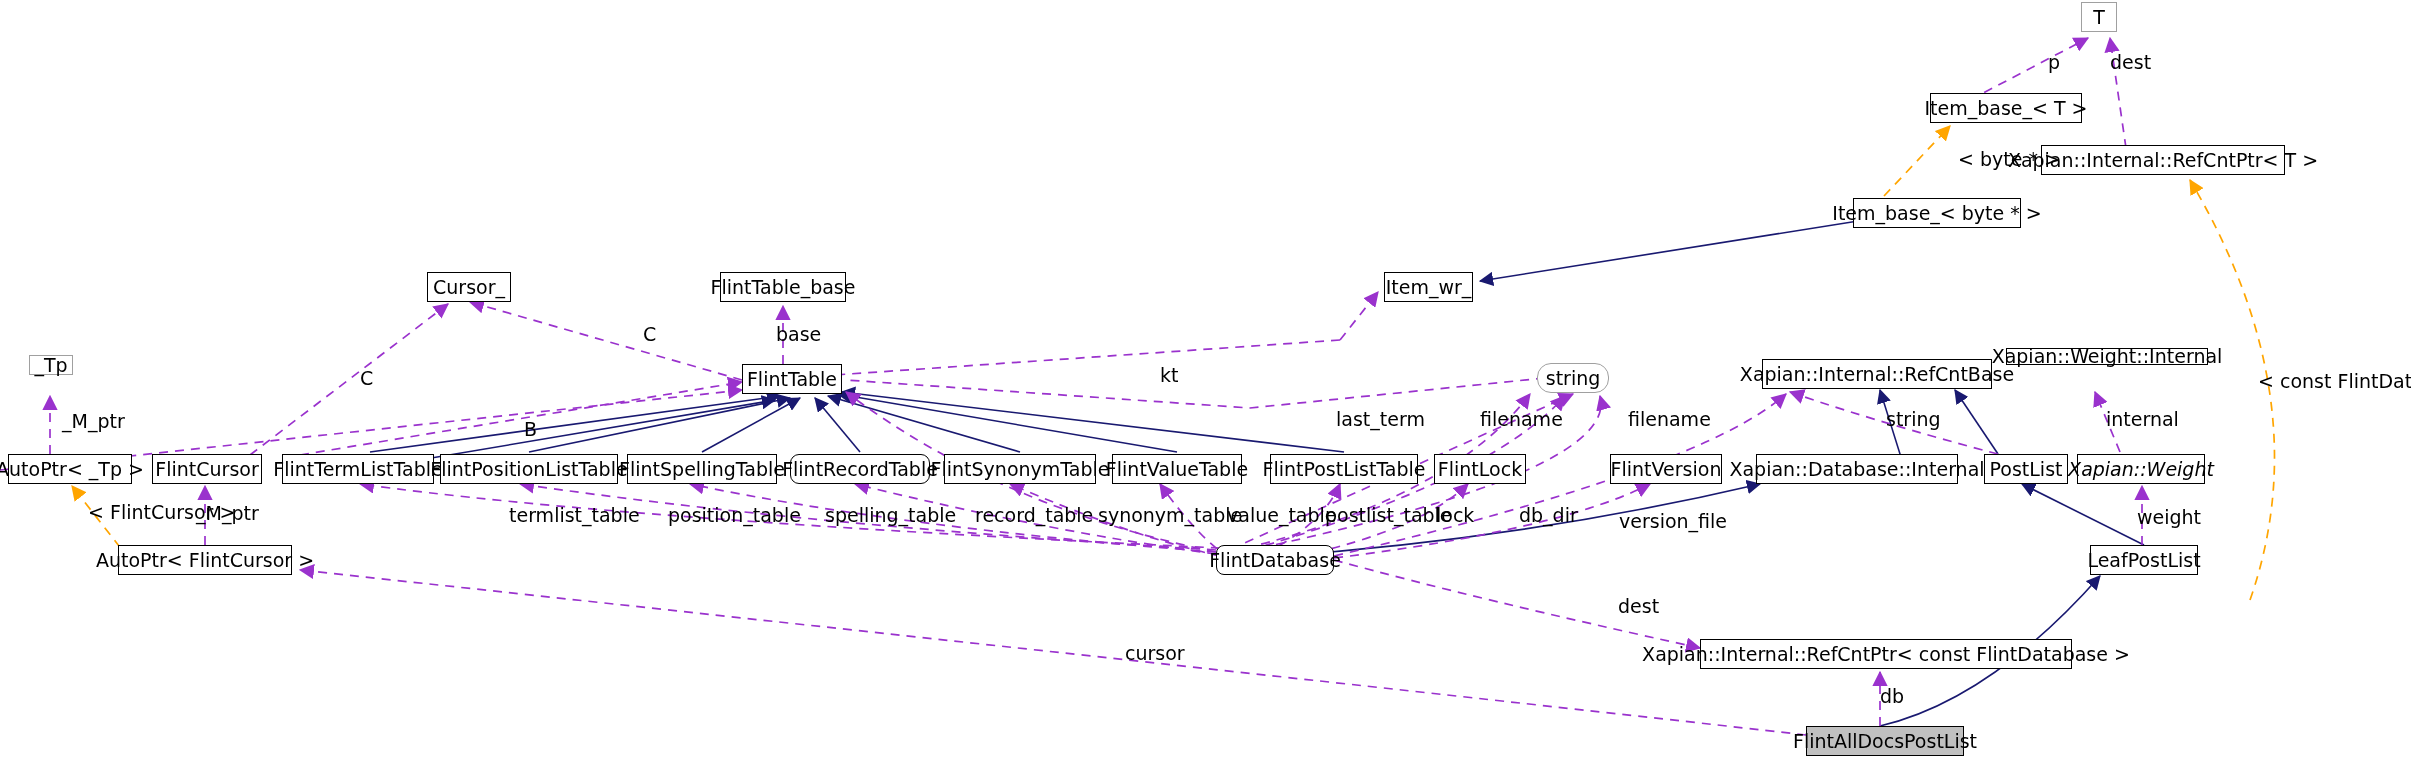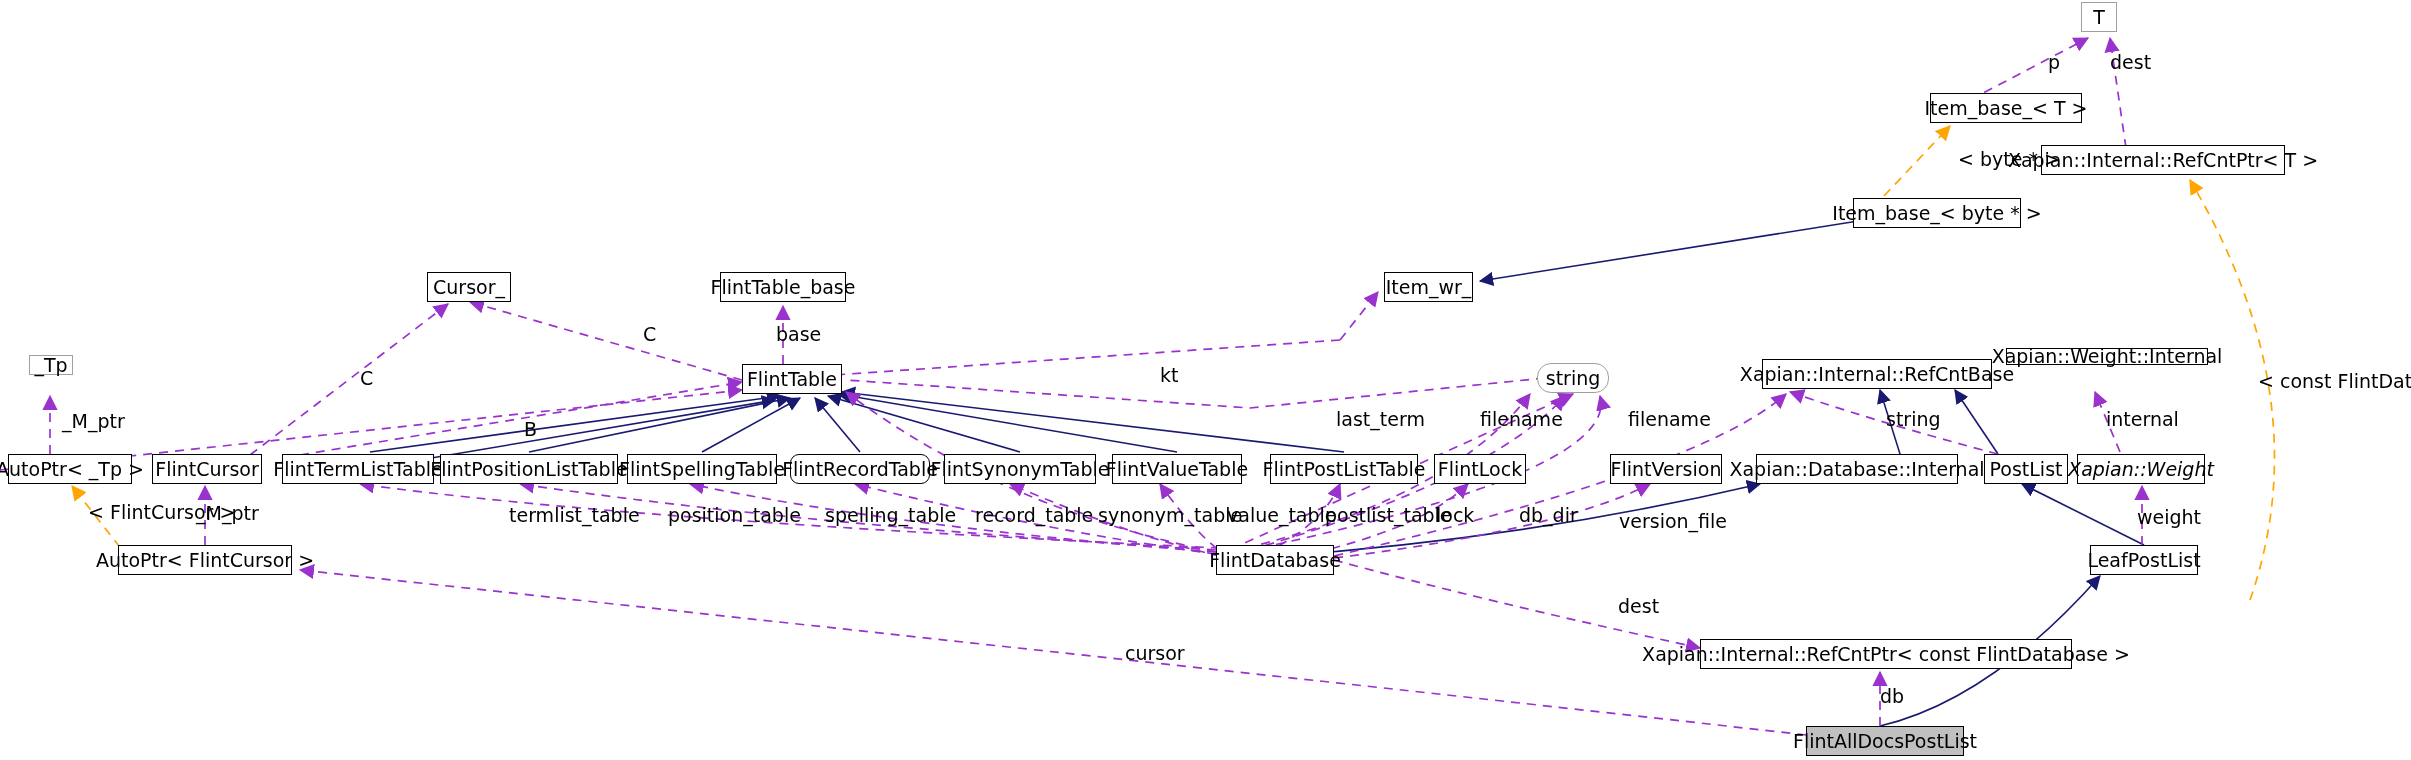--- a/index.html
+++ b/index.html
@@ -192,21 +192,21 @@
     </div>
 
   <div class="node" style="left:2077px;top:454px;width:128px;height:30px;font-style:italic;">
       <span>Xapian::Weight</span>
     </div>
 
   <div class="node" style="left:118px;top:545px;width:174px;height:30px;">
       <span>AutoPtr&lt; FlintCursor &gt;</span>
     </div>
 
-  <div class="node" style="left:1216px;top:545px;width:118px;height:30px;">
+  <div class="node" style="left:1216px;top:545px;width:118px;height:30px;border-radius:8px;">
       <span>FlintDatabase</span>
     </div>
 
   <div class="node" style="left:2090px;top:545px;width:108px;height:30px;">
       <span>LeafPostList</span>
     </div>
 
   <div class="node" style="left:1700px;top:639px;width:372px;height:30px;">
       <span>Xapian::Internal::RefCntPtr&lt; const FlintDatabase &gt;</span>
     </div>

